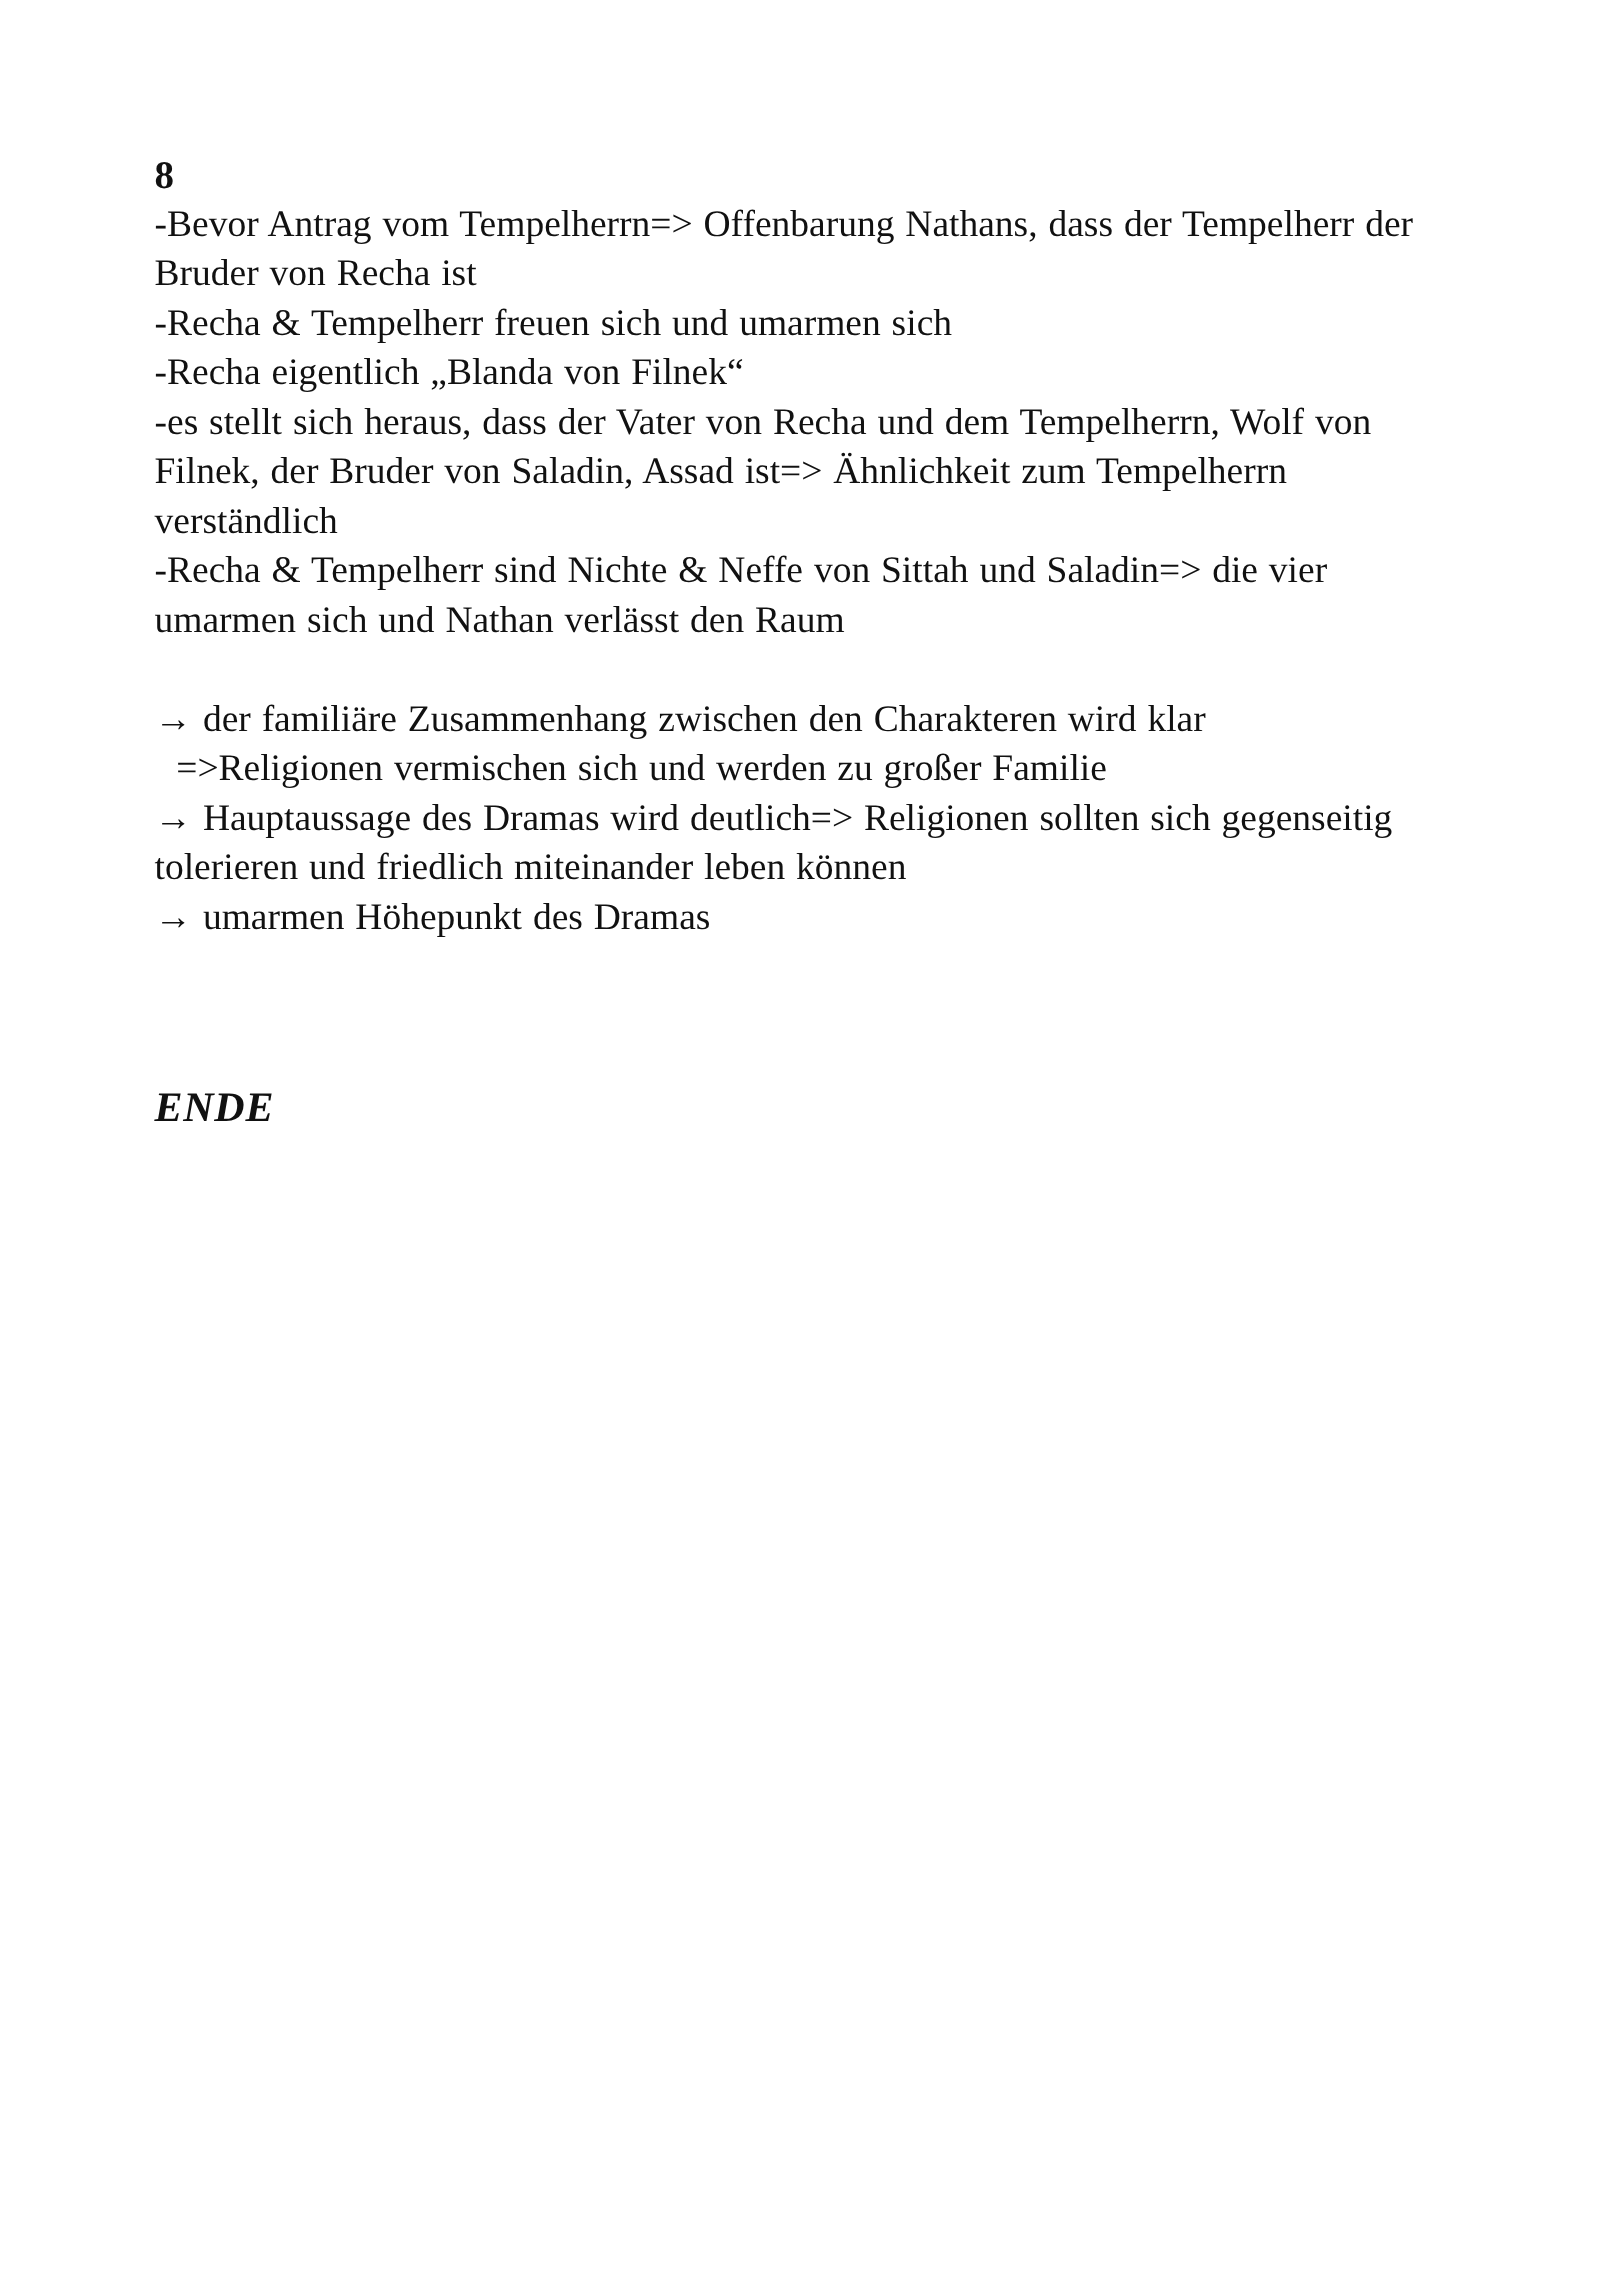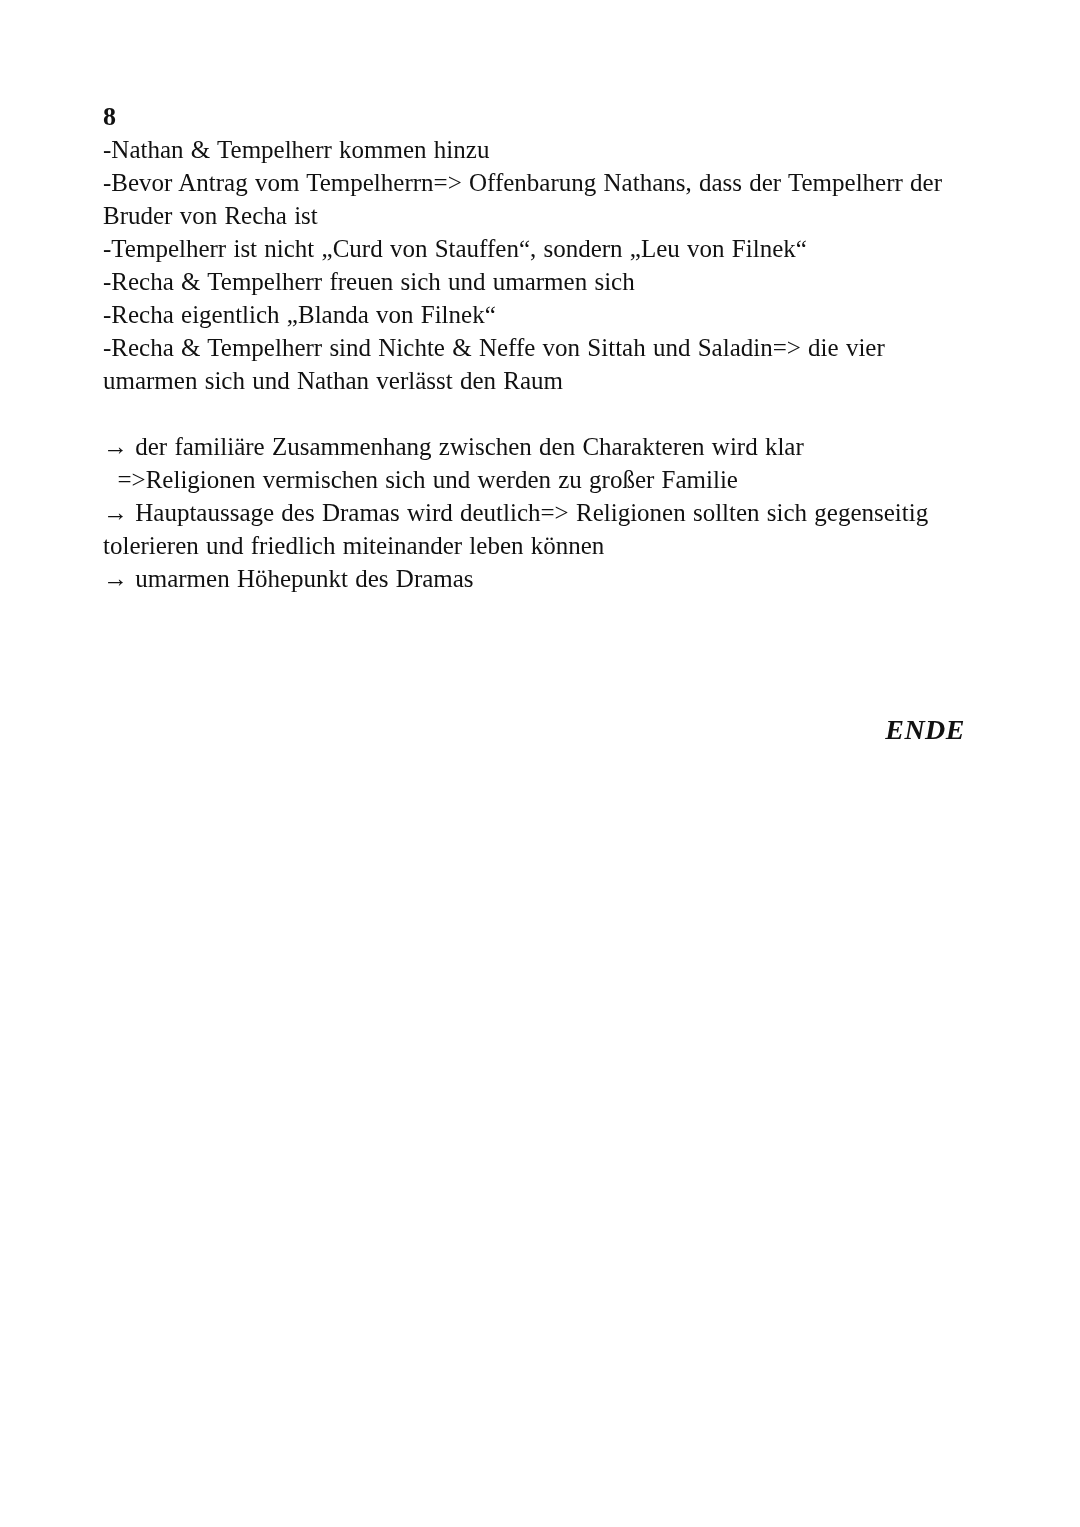--- a/index.html
+++ b/index.html
@@ -36,45 +36,44 @@
   .spacer-line {
     height: 33px;
   }
   .funktion-heading {
     font-weight: bold;
     font-style: italic;
     font-size: 26px;
     line-height: 33px;
   }
   .ende-wrap {
-    margin-top: 119px;
+    margin-top: 95px;
     width: 862px;
-    text-align: right;
+    text-align: left;
   }
   .ende {
     font-weight: bold;
     font-style: italic;
     font-size: 28px;
     letter-spacing: 0.5px;
   }
 </style>
 </head>
 <body>
 
 <div class="page">
   <div class="content">
 
     <div class="text-block">
       <div class="section-number">8</div>
 
-      <p class="note-line">-Nathan &amp; Tempelherr kommen hinzu</p>
       <p class="note-line">-Bevor Antrag vom Tempelherrn=&gt; Offenbarung Nathans, dass der Tempelherr der Bruder von Recha ist</p>
-      <p class="note-line">-Tempelherr ist nicht „Curd von Stauffen“, sondern „Leu von Filnek“</p>
       <p class="note-line">-Recha &amp; Tempelherr freuen sich und umarmen sich</p>
       <p class="note-line">-Recha eigentlich „Blanda von Filnek“</p>
+      <p class="note-line">-es stellt sich heraus, dass der Vater von Recha und dem Tempelherrn, Wolf von Filnek, der Bruder von Saladin, Assad ist=&gt; Ähnlichkeit zum Tempelherrn verständlich</p>
       <p class="note-line">-Recha &amp; Tempelherr sind Nichte &amp; Neffe von Sittah und Saladin=&gt; die vier umarmen sich und Nathan verlässt den Raum</p>
     </div>
 
     <div class="spacer-line"></div>
 
     <div class="text-block">
 
       <p class="note-line">→ der familiäre Zusammenhang zwischen den Charakteren wird klar</p>
       <p class="note-line">  =&gt;Religionen vermischen sich und werden zu großer Familie</p>
       <p class="note-line">→ Hauptaussage des Dramas wird deutlich=&gt; Religionen sollten sich gegenseitig tolerieren und friedlich miteinander leben können</p>

